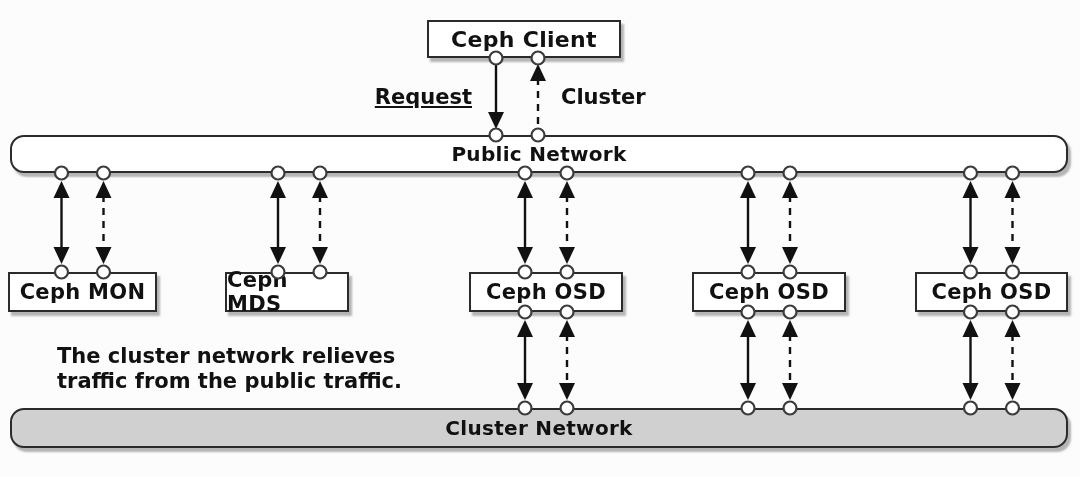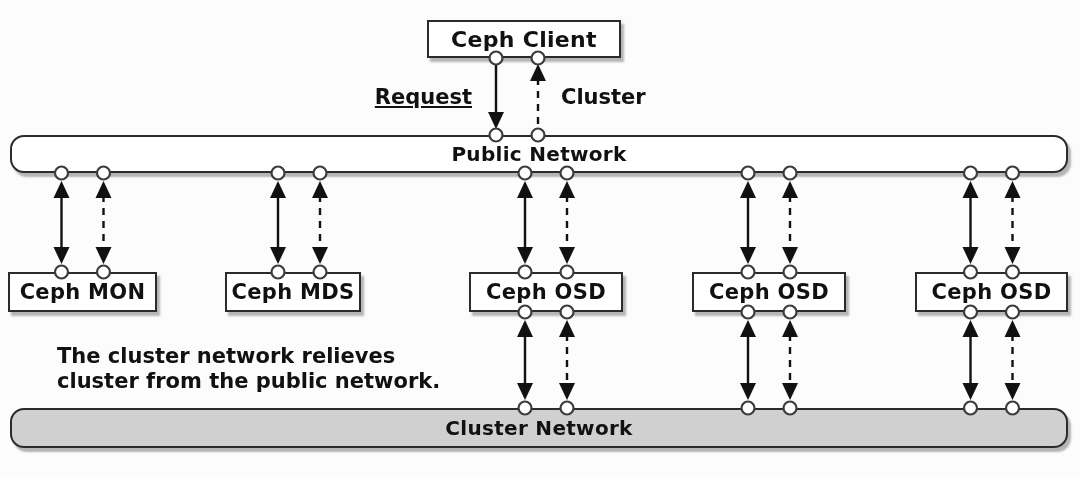--- a/index.html
+++ b/index.html
@@ -14,21 +14,21 @@
     background:var(--fill,#fff);
     border:2px solid var(--border,#2b2b2b);
     display:flex;align-items:center;justify-content:center;
     font-weight:bold;font-size:21px;letter-spacing:.3px;
     box-shadow:3px 4px 2px rgba(110,110,110,.5);
   }
   .bar{border-radius:14px;font-size:20px;}
   #node-client{left:427px;top:20px;width:194px;height:38px;font-size:22px;}
   #node-public{left:10px;top:135px;width:1058px;height:38px;}
   #node-mon{left:8px;top:272px;width:149px;height:40px;}
-  #node-mds{left:225px;top:272px;width:136px;height:40px;}
+  #node-mds{left:225px;top:272px;width:124px;height:40px;}
   #node-osd1{left:469px;top:272px;width:154px;height:40px;}
   #node-osd2{left:692px;top:272px;width:154px;height:40px;}
   #node-osd3{left:915px;top:272px;width:153px;height:40px;}
   #node-cluster{left:10px;top:408px;width:1058px;height:40px;background:var(--clusterFill,#d0d0d0);}
   .flowlabel{position:absolute;z-index:2;font-weight:bold;font-size:21px;}
   #label-request{right:608px;top:85px;text-decoration:underline;}
   #label-response{left:561px;top:85px;}
   .caption{
     position:absolute;left:57px;top:336px;z-index:2;
     font-weight:bold;font-size:21px;line-height:24.5px;white-space:nowrap;margin-top:8px;
@@ -175,17 +175,17 @@
   <div class="node" id="node-mon">Ceph MON</div>
 
   <div class="node bar" id="node-public">Public Network</div>
   <div class="node" id="node-mds">Ceph MDS</div>
   <div class="node" id="node-osd1">Ceph OSD</div>
   <div class="node" id="node-osd2">Ceph OSD</div>
   <div class="node" id="node-osd3">Ceph OSD</div>
 
   <div class="caption">
     <div>The cluster network relieves</div>
-    <div>cluster from the public network.</div>
+    <div>traffic from the public traffic.</div>
   </div>
 
   <div class="node bar" id="node-cluster">Cluster Network</div>
 </div>
 
 </body></html>

